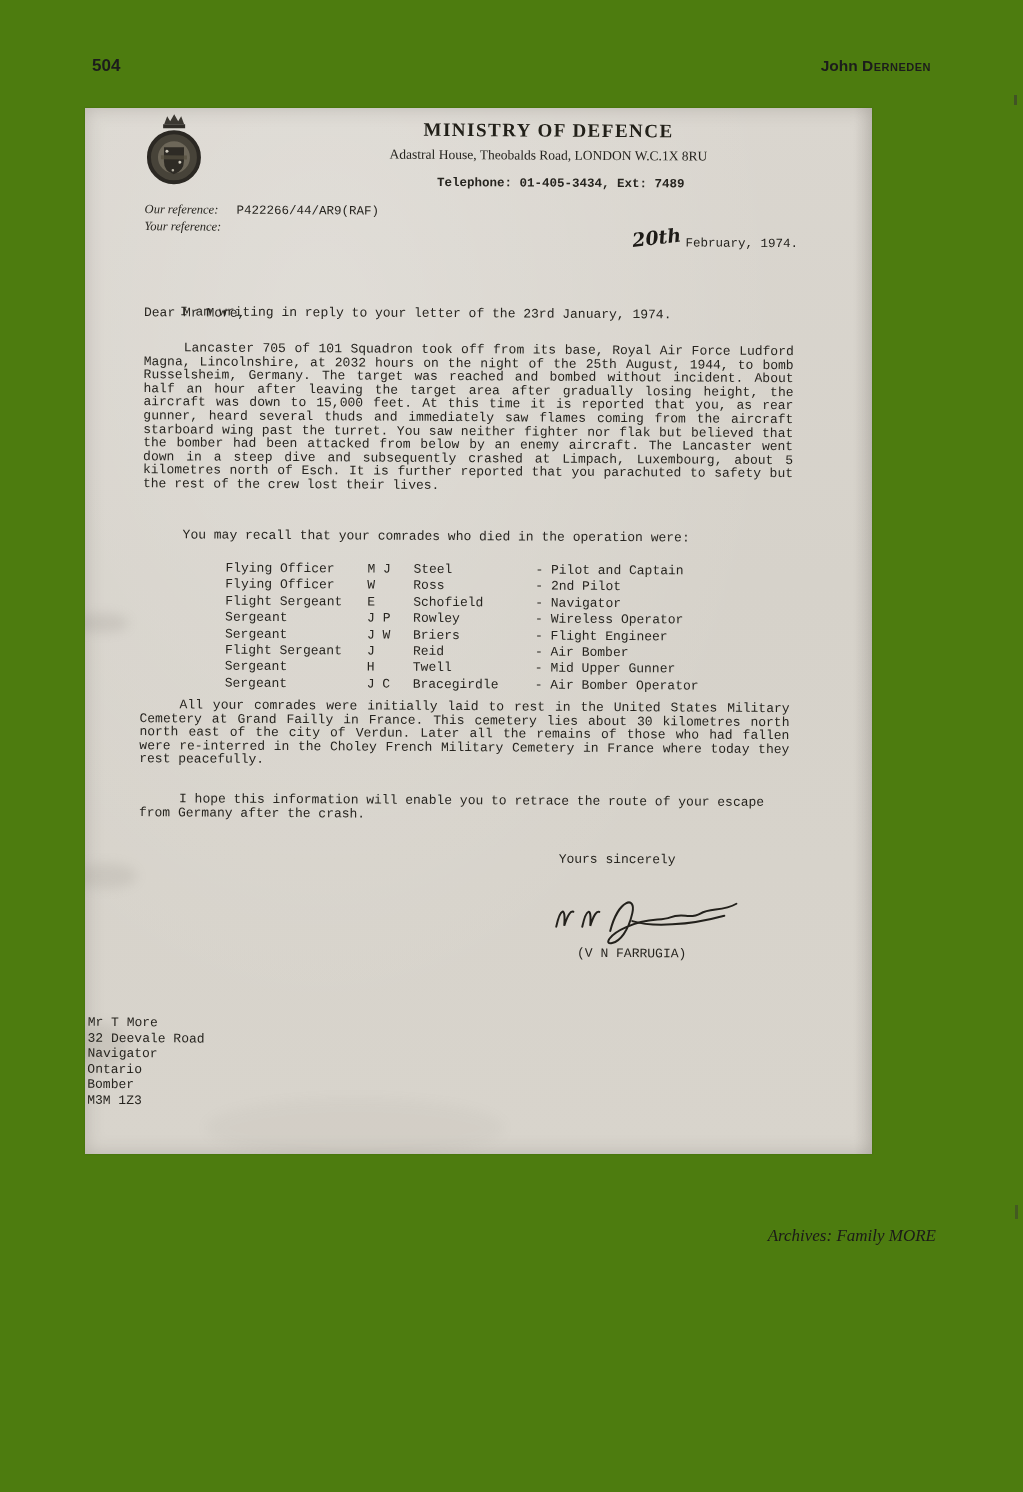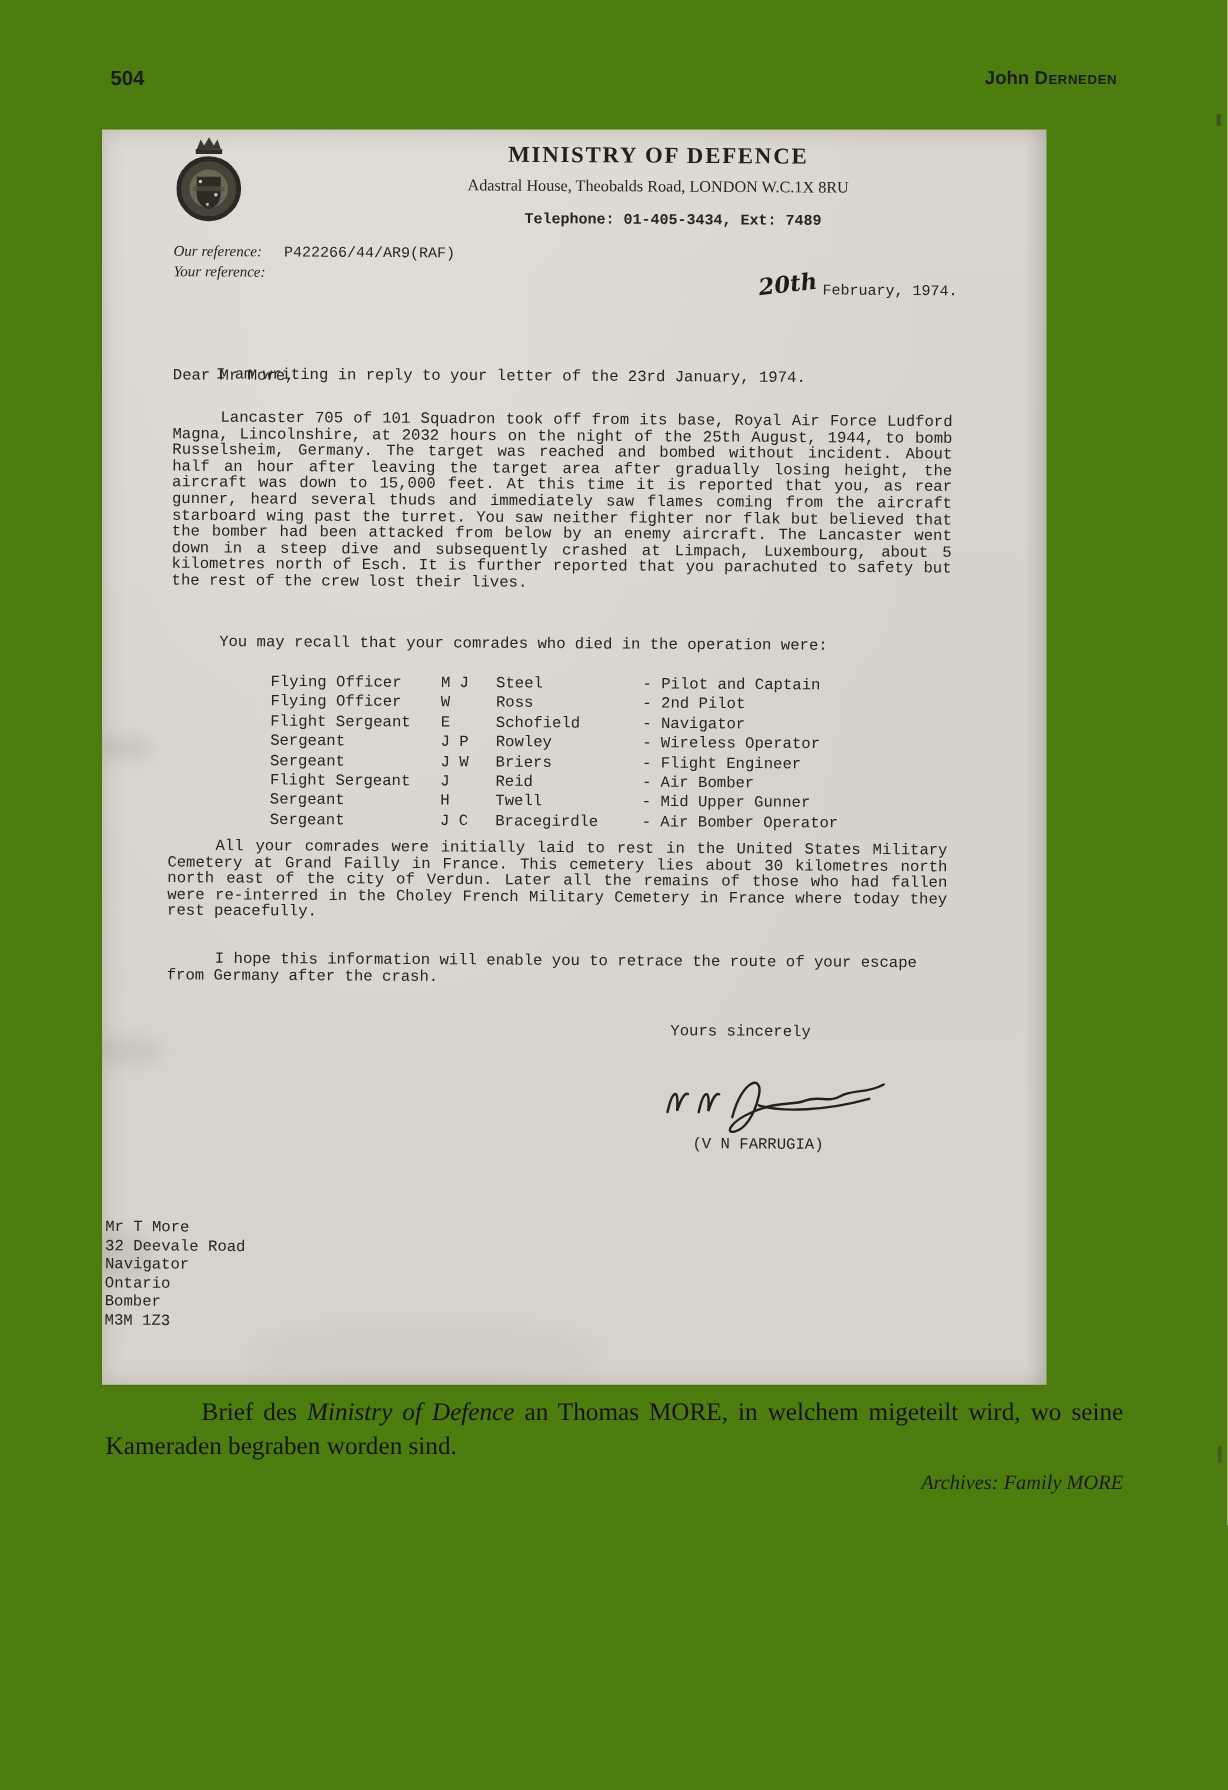--- a/index.html
+++ b/index.html
@@ -224,17 +224,16 @@
         <div>32 Deevale Road</div>
         <div>Navigator</div>
         <div>Ontario</div>
         <div>Bomber</div>
         <div>M3M 1Z3</div>
       </div>
 
     </div>
   </div>
 
-  <div class="caption"><span>Brief des </span><span class="ital">Ministry of Defence</span><span> an Thomas MORE, in welchem migeteilt wird, wo seine Kameraden begraben worden sind.</span></div>
 
   <div class="credit">Archives: Family MORE</div>
 
 </div>
 
 </body></html>

